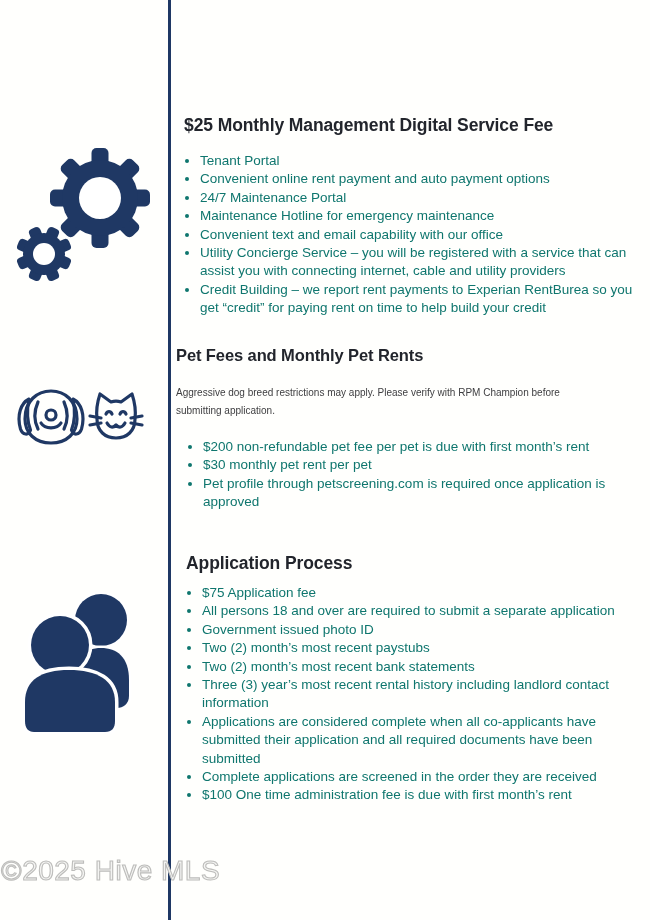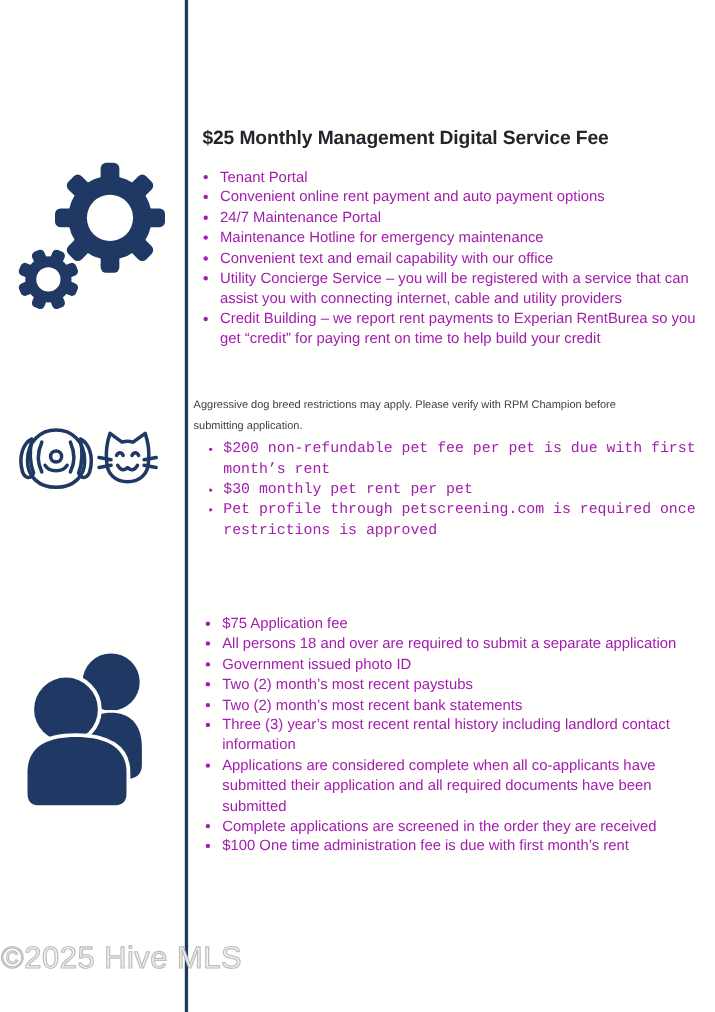--- a/index.html
+++ b/index.html
@@ -27,24 +27,24 @@
     margin:0;font-size:16.5px;line-height:23.5px;font-weight:700;color:#22252c;
     letter-spacing:-0.1px;
   }
   .intro{
     margin:16px 0 0 0;font-size:10px;line-height:18.6px;width:424px;color:#3e3e40;
   }
   ul.blist{
     margin:0;padding:0 0 0 16px;list-style:disc;
   }
   ul.blist li{
-    font-size:13.5px;line-height:18.4px;color:#a21caf;
+    font-size:13.5px;line-height:18.4px;color:#0f766e;
   }
   .sec-fee ul.blist{margin-top:14px;width:447px;}
-  .sec-pets ul.blist{margin-top:3px;margin-left:11px;width:440px;font-family:Liberation Mono, monospace;}
+  .sec-pets ul.blist{margin-top:17px;margin-left:11px;width:440px;}
   .sec-app ul.blist{margin-top:8px;width:443px;}
   
   .icon{position:absolute;}
   .icon-gears{left:13px;top:147px;}
   .icon-pets{left:13px;top:385px;}
   .icon-people{left:15px;top:586px;}
   
   .watermark{
     position:absolute;left:1px;top:855px;
     font-size:28px;letter-spacing:0.5px;
@@ -124,29 +124,31 @@
       <path d="M107,29 C108.5,25.8 111.5,25.8 113,29"></path>
       <path d="M94,38 C97,43 100,43 103,40 C106,43 109,43 112,38"></path>
       <path d="M77,31 L88,33"></path>
       <path d="M77,40 L88,38"></path>
       <path d="M118,33 L129,31"></path>
       <path d="M118,38 L129,40"></path>
     </svg>
   </div>
 
   <div class="section sec-pets">
+    <h2 class="h-mid">Pet Fees and Monthly Pet Rents</h2>
     <p class="intro">Aggressive dog breed restrictions may apply. Please verify with RPM Champion before submitting application.</p>
     <ul class="blist">
         <li>$200 non-refundable pet fee per pet is due with first month’s rent</li>
         <li>$30 monthly pet rent per pet</li>
-        <li>Pet profile through petscreening.com is required once restrictions is approved</li>
+        <li>Pet profile through petscreening.com is required once application is approved</li>
       </ul>
   </div>
 
   <div class="section sec-app">
+    <h2 class="h-big">Application Process</h2>
     <ul class="blist">
         <li>$75 Application fee</li>
         <li>All persons 18 and over are required to submit a separate application</li>
         <li>Government issued photo ID</li>
         <li>Two (2) month’s most recent paystubs</li>
         <li>Two (2) month’s most recent bank statements</li>
         <li>Three (3) year’s most recent rental history including landlord contact information</li>
         <li>Applications are considered complete when all co-applicants have submitted their application and all required documents have been submitted</li>
         <li>Complete applications are screened in the order they are received</li>
         <li>$100 One time administration fee is due with first month’s rent</li>

